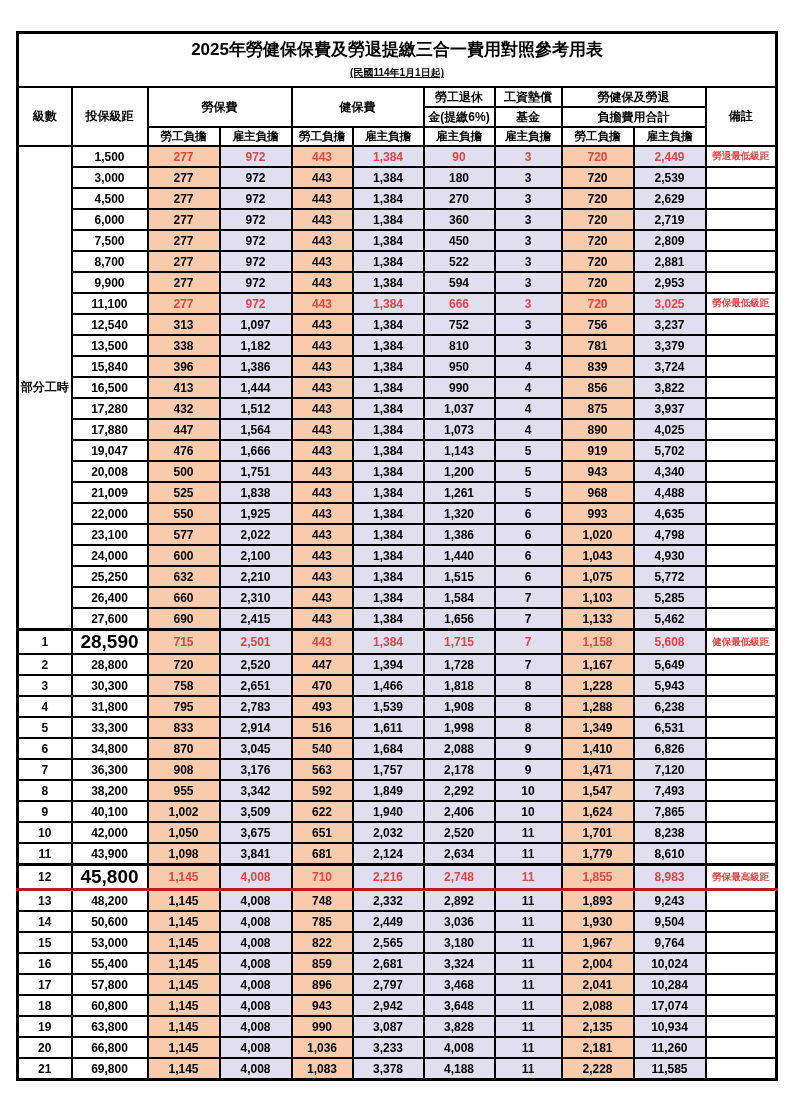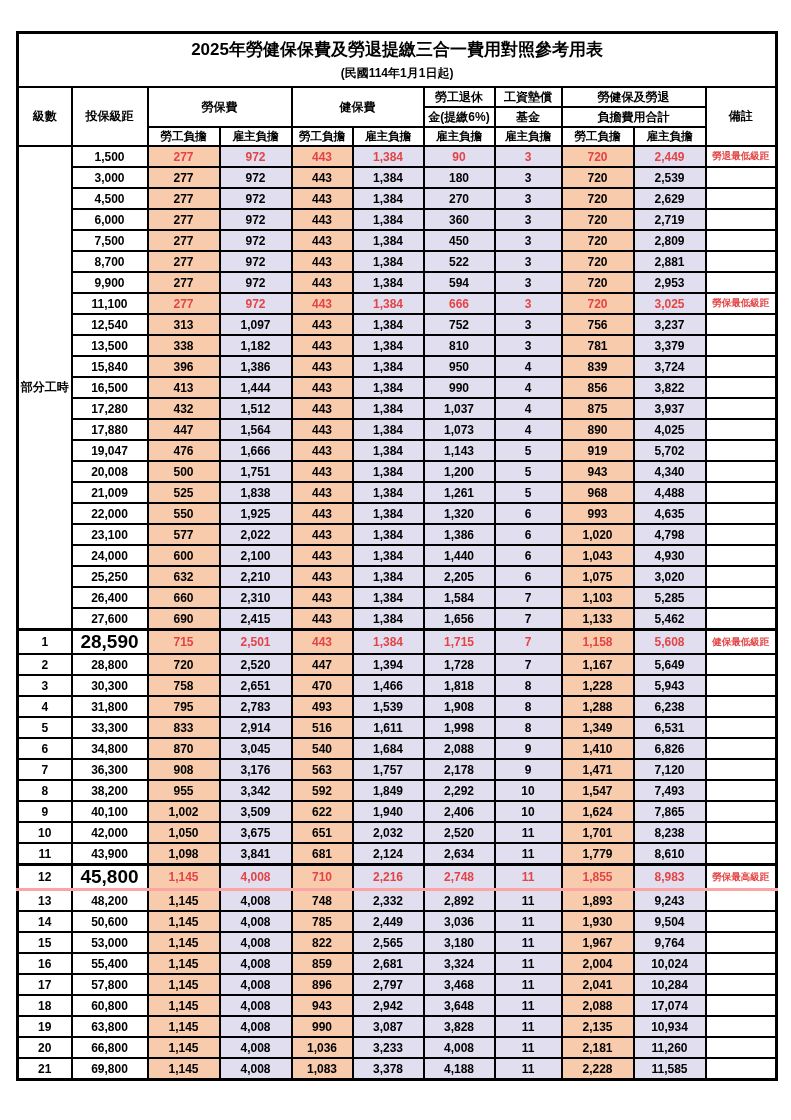--- a/index.html
+++ b/index.html
@@ -20,33 +20,33 @@
     border:2px solid #000;
     padding:0;
     text-align:center;
     vertical-align:middle;
     font-weight:bold;
     overflow:hidden;
     white-space:nowrap;
   }
   .title-cell{height:52px;}
   .title-line1{font-size:17px;line-height:26px;}
-  .title-line2{font-size:12px;line-height:20px;}
+  .title-line2{font-size:10px;line-height:20px;text-decoration:underline;}
   .h-row th{height:18px;font-size:12px;background:#fff;}
   .sub th{height:17px;font-size:11.5px;margin-top:21px;}
   .emp{background:var(--emp-bg,#F8CBAD);}
   .er{background:var(--er-bg,#E0DEEF);}
   tbody td{height:19px;font-size:12px;}
   tbody td.level-cell,tbody td.bracket-cell,tbody td.remark-cell{background:#fff;}
   .bracket-cell.big{font-size:19px;}
   tr.big-row td{height:22px;}
   td.red{color:var(--red,#E34444);}
   .remark-cell{font-size:9.5px;color:var(--red,#E34444);letter-spacing:0;margin-top:44px;}
   tr.tt td{border-top:3px solid #000;}
-  tr.tb td{border-bottom:3px solid #fca5a5;}
+  tr.tb td{border-bottom:3px solid #b91c1c;}
 </style>
 </head>
 <body>
 
 <div class="page">
   <table>
     <colgroup>
       <col style="width:54px">
         <col style="width:76px">
       <col style="width:72px">
@@ -333,24 +333,24 @@
           <td class="emp">1,043</td>
           <td class="er">4,930</td>
           <td class="remark-cell"></td>
         </tr>
         <tr>
           <td class="bracket-cell">25,250</td>
           <td class="emp">632</td>
           <td class="er">2,210</td>
           <td class="emp">443</td>
           <td class="er">1,384</td>
-          <td class="er">2,205</td>
+          <td class="er">1,515</td>
           <td class="er">6</td>
           <td class="emp">1,075</td>
-          <td class="er">3,020</td>
+          <td class="er">5,772</td>
           <td class="remark-cell"></td>
         </tr>
         <tr>
           <td class="bracket-cell">26,400</td>
           <td class="emp">660</td>
           <td class="er">2,310</td>
           <td class="emp">443</td>
           <td class="er">1,384</td>
           <td class="er">1,584</td>
           <td class="er">7</td>

